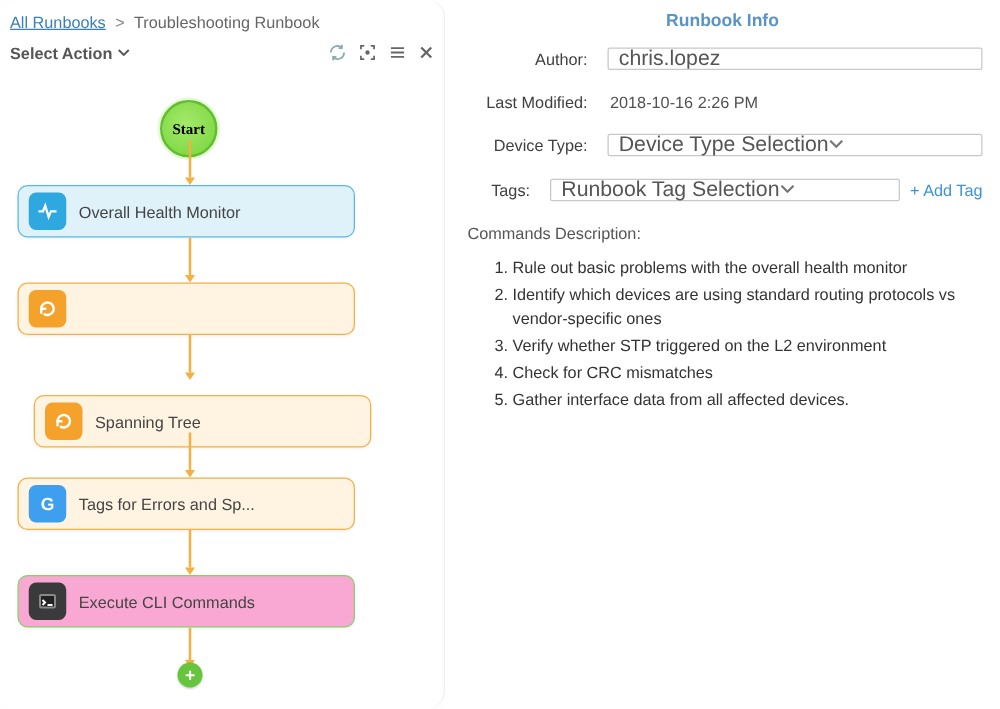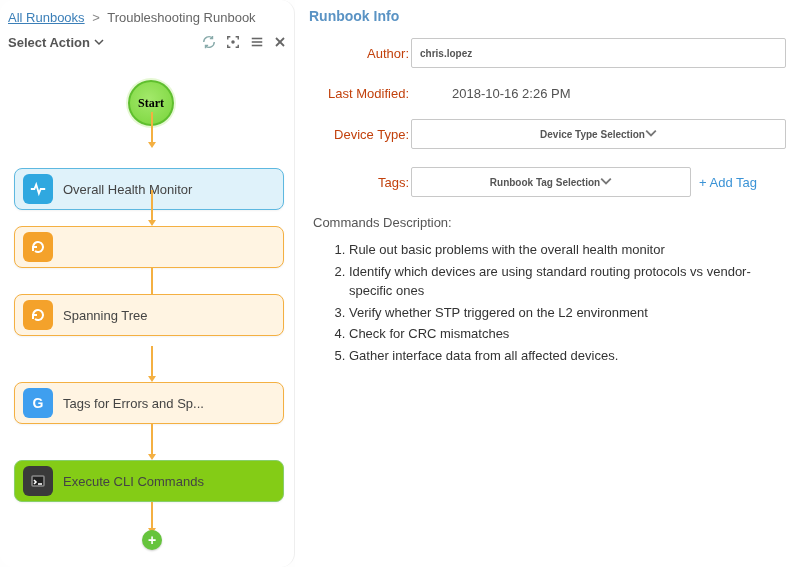--- a/index.html
+++ b/index.html
@@ -7,21 +7,21 @@
     font-family: Arial, Helvetica, sans-serif;
     font-size: 13px;
     color: #333;
     background: #fefefe;
     width: 800px;
     height: 567px;
     overflow: hidden;
     display: flex;
   }
   .left-panel {
-    width: 295px;
+    width: 356px;
     border-right: 1px solid #eee;
     padding: 8px 6px 0 6px;
     position: relative;
     background: #fff;
     border-radius: 14px;
   }
   .breadcrumb {
     font-size: 13px;
     color: #666;
     padding: 2px 0 6px 2px;
@@ -90,21 +90,21 @@
     display: flex;
     align-items: center;
     padding: 0 8px;
     gap: 10px;
     font-size: 13px;
     color: #444;
     box-shadow: 0 1px 2px rgba(0,0,0,0.05);
   }
   .step-blue { background:#dff2fa; border:1px solid #5db8e0; }
   .step-orange { background:#fff4e2; border:1px solid #f4b042; }
-  .step-green { background:#84cc16; border:1px solid #87cf6a; }
+  .step-green { background:#f9a8d4; border:1px solid #87cf6a; }
   .step-icon {
     width: 30px; height: 30px; border-radius: 6px;
     display:flex; align-items:center; justify-content:center;
     color:#fff; font-weight:bold; font-size:14px;
   }
   .ic-blue { background:#2fa8e0; }
   .ic-orange { background:#f4a22b; }
   .ic-gblue { background:#3f9fef; }
   .ic-dark { background:#3a3a3a; }
   .plus-node {
@@ -123,63 +123,63 @@
     flex:1;
     background:#fff;
     padding: 4px 14px 0 14px;
     overflow:auto;
   }
   .right-title {
     color:#5a93c4;
     font-weight:bold;
     font-size:14px;
     padding: 4px 0 14px 0;
+    text-align: center;
   }
   .form-row {
     display:flex;
     align-items:center;
     margin-bottom: 18px;
   }
   .form-row .lbl {
     width: 100px;
     text-align: right;
-    color:#c2410c;
+    color:#404040;
     font-size:13px;
-    margin-right: 2px;
+    margin-right: 16px;
   }
   .form-row .val {
     flex:1;
     display:flex;
     align-items:center;
     gap:8px;
   }
   .text-input, .select-box {
     border:1px solid #c8c8c8;
     background:#fff;
-    height:30px;
+    height:18px;
     padding: 0 8px;
-    font-size:10px;
+    font-size:17px;
     color:#555;
     border-radius:2px;
     width:100%;
-    font-weight:bold;
   }
   .select-box {
-    display:flex; align-items:center; justify-content:center;
+    display:flex; align-items:center; justify-content:flex-start;
     cursor:pointer;
   }
   .select-box .chev { color:#888; }
   .add-tag {
     color:#3b93d6;
     font-size:13px;
     cursor:pointer;
     white-space:nowrap;
   }
   .tags-row .select-box { width: 280px; }
-  .static-val { color:#525252; font-size:13px; padding-left:2px;margin-left:39px;}
+  .static-val { color:#525252; font-size:13px; padding-left:2px;}
   .desc-lbl { color:#555; font-size:13px; margin: 8px 0 10px 4px;}
   .desc-list {
     color:#333;
     font-size:13px;
     padding-left: 40px;
     line-height:1.5;
   }
   .desc-list li { margin-bottom: 2px; }
 </style>
 </head>
@@ -235,21 +235,21 @@
     </div>
   </div>
 
   <div class="flow-area">
     <div class="start-node">
       <span>Start</span>
     </div>
 
     <div class="connector" style="top:54px; height:30px;"></div>
 
-    <div class="step-node step-blue" style="top:90px;margin-top:20px;">
+    <div class="step-node step-blue" style="top:90px;">
       <div class="step-icon ic-blue">
         <svg width="18" height="18" viewBox="0 0 20 20" fill="none" stroke="#fff" stroke-width="2">
             <path d="M2 10h4l2-5 3 10 2-5h5"></path>
           </svg>
       </div>
       <span>Overall Health Monitor</span>
     </div>
 
     <div class="connector" style="top:132px; height:30px;"></div>
 
@@ -257,21 +257,21 @@
       <div class="step-icon ic-orange">
         <svg width="16" height="16" viewBox="0 0 16 16" fill="none" stroke="#fff" stroke-width="2">
             <path d="M3 8a5 5 0 1 1 2 4"></path>
             <path d="M3 12v-4h4"></path>
           </svg>
       </div>
     </div>
 
     <div class="connector" style="top:210px; height:30px;"></div>
 
-    <div class="step-node step-orange" style="top:236px;">
+    <div class="step-node step-orange" style="top:258px;margin-left:13px;">
       <div class="step-icon ic-orange">
         <svg width="16" height="16" viewBox="0 0 16 16" fill="none" stroke="#fff" stroke-width="2">
             <path d="M3 8a5 5 0 1 1 2 4"></path>
             <path d="M3 12v-4h4"></path>
           </svg>
       </div>
       <span>Spanning Tree</span>
     </div>
 
     <div class="connector" style="top:288px; height:30px;"></div>

